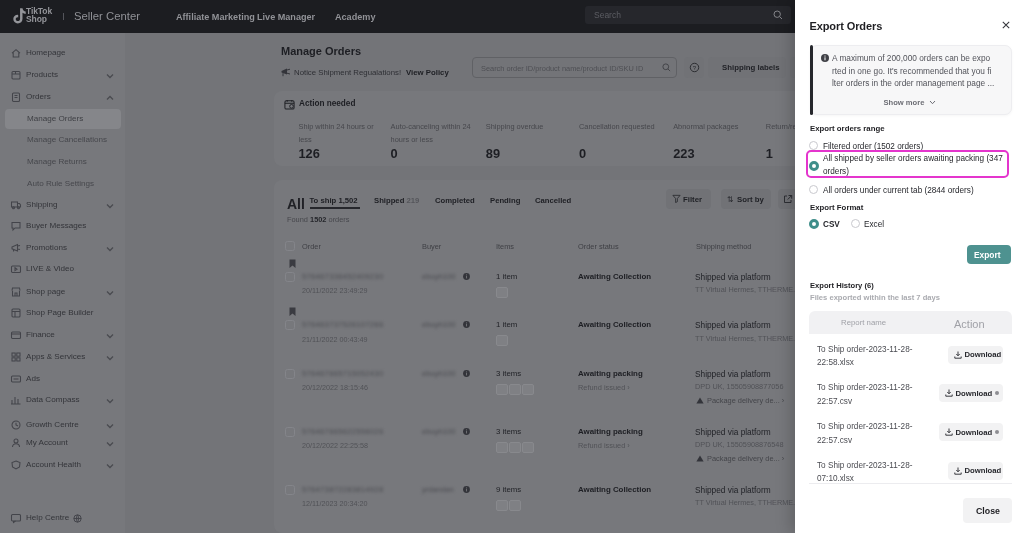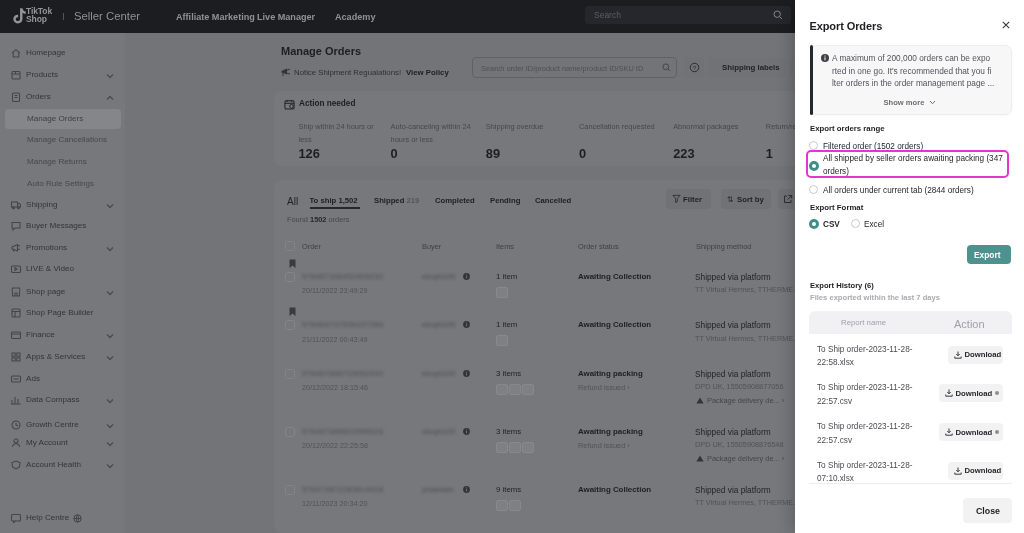--- a/index.html
+++ b/index.html
@@ -268,21 +268,21 @@
     <div class="abs" style="left:390.6px;top:145.5px;font-size:12.8px;font-weight:bold;color:#1d1e23;">0</div>
     <div class="abs" style="left:485.8px;top:121px;font-size:7.4px;color:#46474c;line-height:12.9px;white-space:nowrap;">Shipping overdue</div>
     <div class="abs" style="left:485.8px;top:145.5px;font-size:12.8px;font-weight:bold;color:#1d1e23;">89</div>
     <div class="abs" style="left:579px;top:121px;font-size:7.4px;color:#46474c;line-height:12.9px;white-space:nowrap;">Cancellation requested</div>
     <div class="abs" style="left:579px;top:145.5px;font-size:12.8px;font-weight:bold;color:#1d1e23;">0</div>
     <div class="abs" style="left:673.2px;top:121px;font-size:7.4px;color:#46474c;line-height:12.9px;white-space:nowrap;">Abnormal packages</div>
     <div class="abs" style="left:673.2px;top:145.5px;font-size:12.8px;font-weight:bold;color:#1d1e23;">223</div>
     <div class="abs" style="left:765.8px;top:121px;font-size:7.4px;color:#46474c;line-height:12.9px;white-space:nowrap;">Return/refund requests</div>
     <div class="abs" style="left:765.8px;top:145.5px;font-size:12.8px;font-weight:bold;color:#1d1e23;">1</div>
     <div class="abs" style="left:274px;top:180px;width:738px;height:353px;background:#77787c;border-radius:8px;"></div>
-    <div class="abs" style="left:287px;top:195.5px;font-size:10px;font-weight:normal;color:#202126;white-space:nowrap;">All</div>
+    <div class="abs" style="left:287px;top:195.5px;font-size:14px;font-weight:bold;color:#202126;white-space:nowrap;">All</div>
     <div class="abs" style="left:309.5px;top:195.5px;font-size:7.7px;font-weight:bold;color:#202126;white-space:nowrap;">To ship<span style="color:#202126"> 1,502</span></div>
     <div class="abs" style="left:374px;top:195.5px;font-size:7.7px;font-weight:bold;color:#202126;white-space:nowrap;">Shipped<span style="color:#55565b"> 219</span></div>
     <div class="abs" style="left:435px;top:195.5px;font-size:7.7px;font-weight:bold;color:#202126;white-space:nowrap;">Completed</div>
     <div class="abs" style="left:490px;top:195.5px;font-size:7.7px;font-weight:bold;color:#202126;white-space:nowrap;">Pending</div>
     <div class="abs" style="left:535px;top:195.5px;font-size:7.7px;font-weight:bold;color:#202126;white-space:nowrap;text-align:center;">Cancelled</div>
     <div class="abs" style="left:309.5px;top:207px;width:50px;height:1.6px;background:#26272c;"></div>
     <div class="abs" style="left:665.5px;top:188.8px;width:45px;height:20.5px;background:#717276;border-radius:4px;"></div>
     <svg class="abs" style="left:672px;top:194px" width="9" height="9" viewBox="0 0 10 10">
       <path d="M1 1.5 L9 1.5 L6 5 L6 8.5 L4 9.5 L4 5 Z" stroke="#26272c" stroke-width="0.9" fill="none"></path>
     </svg>

